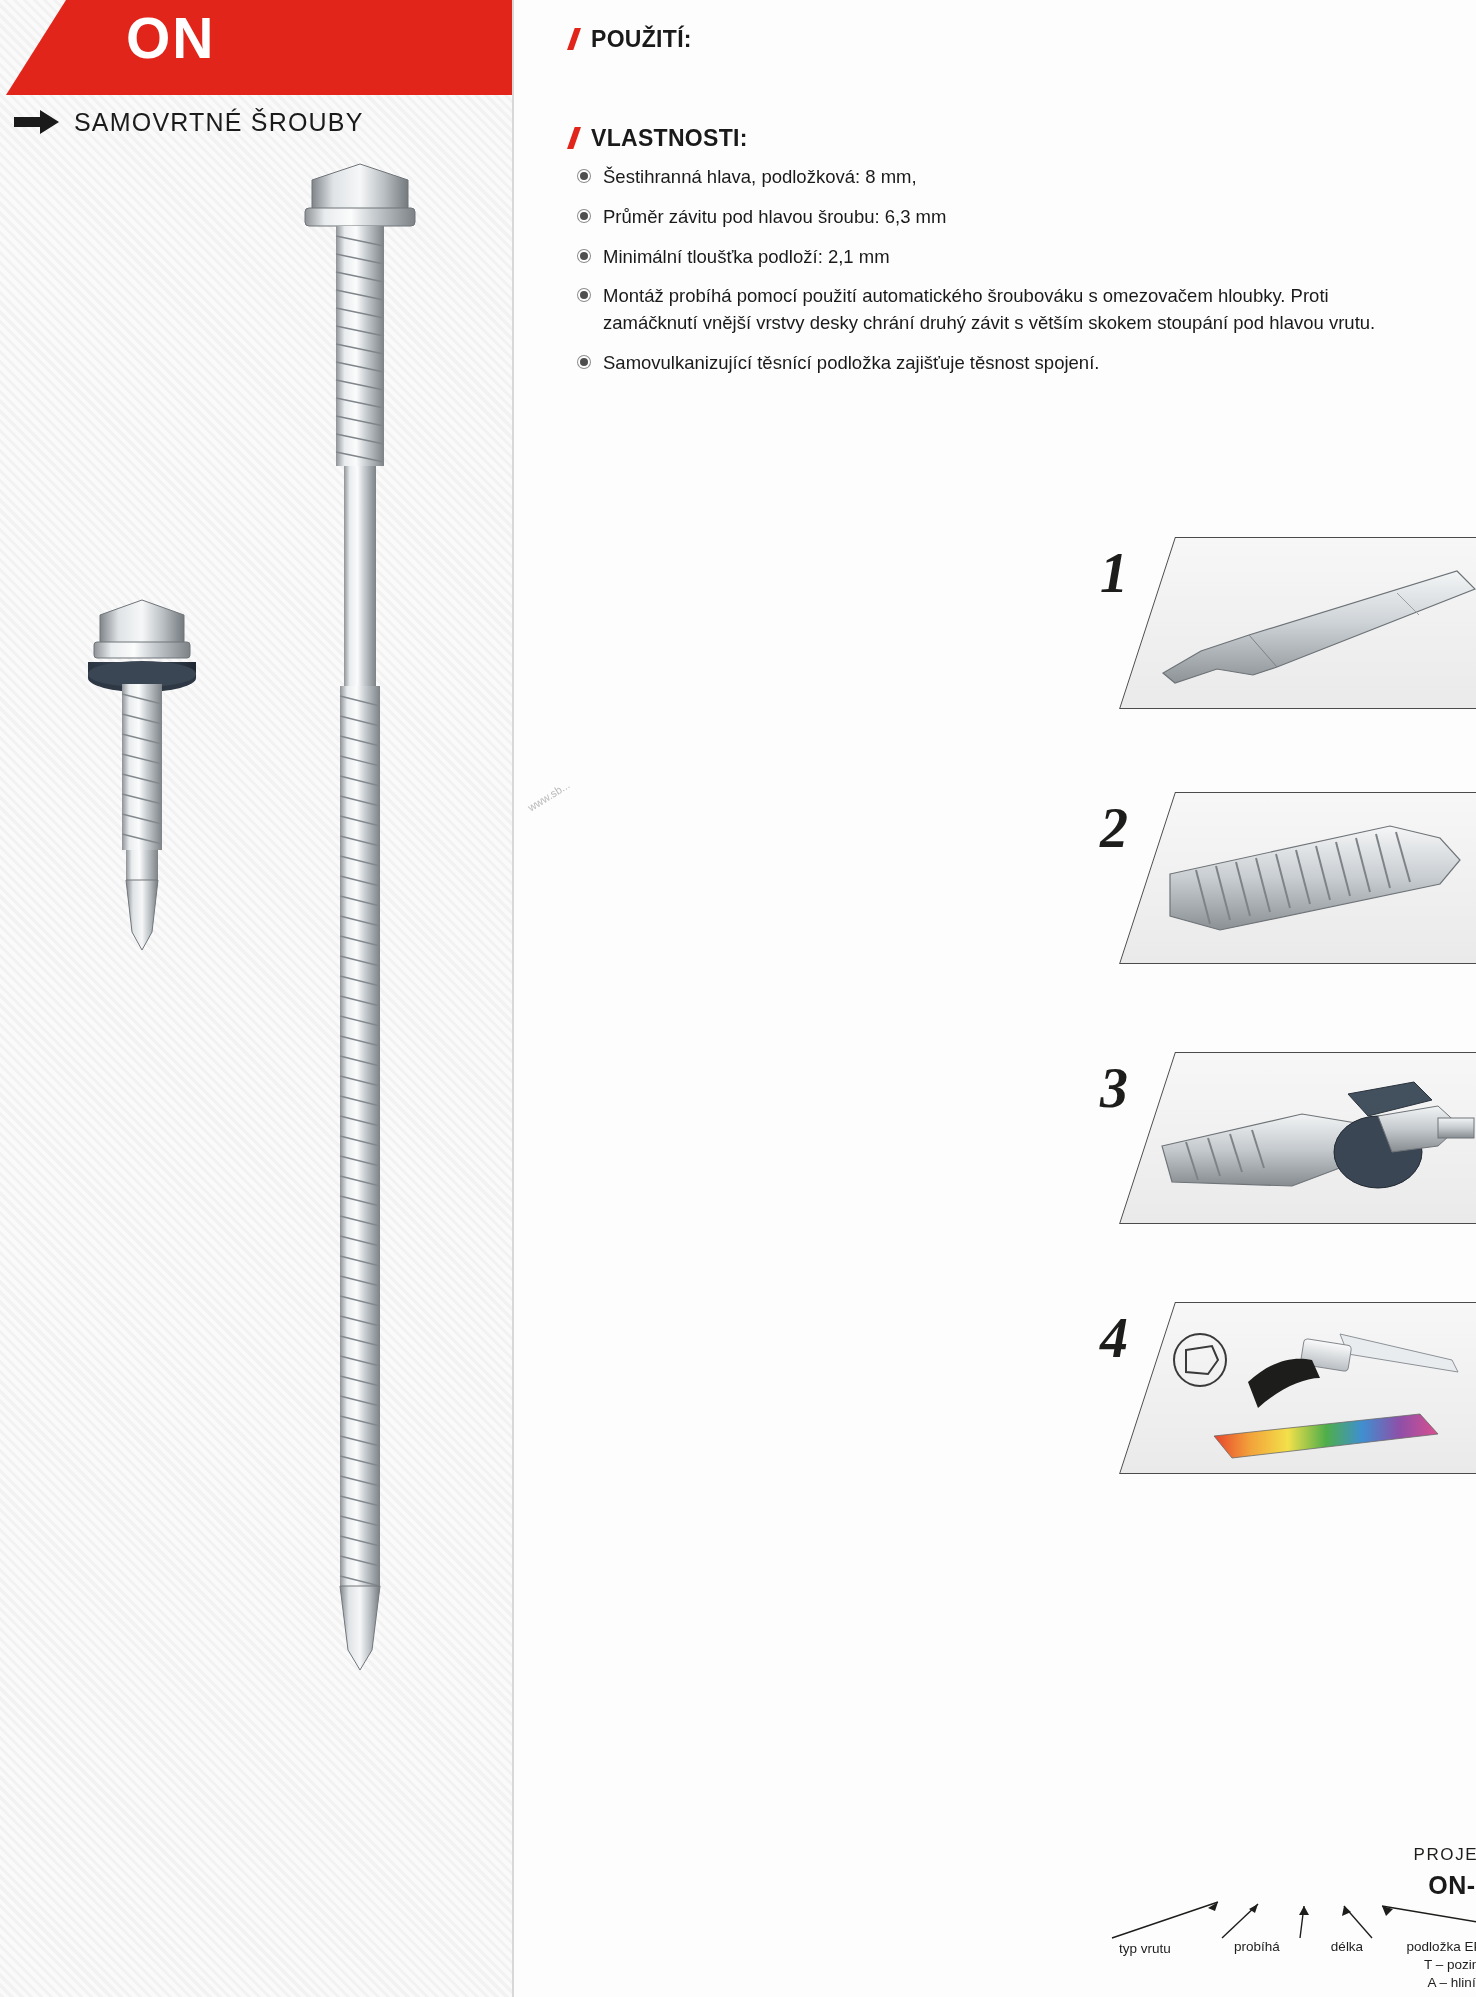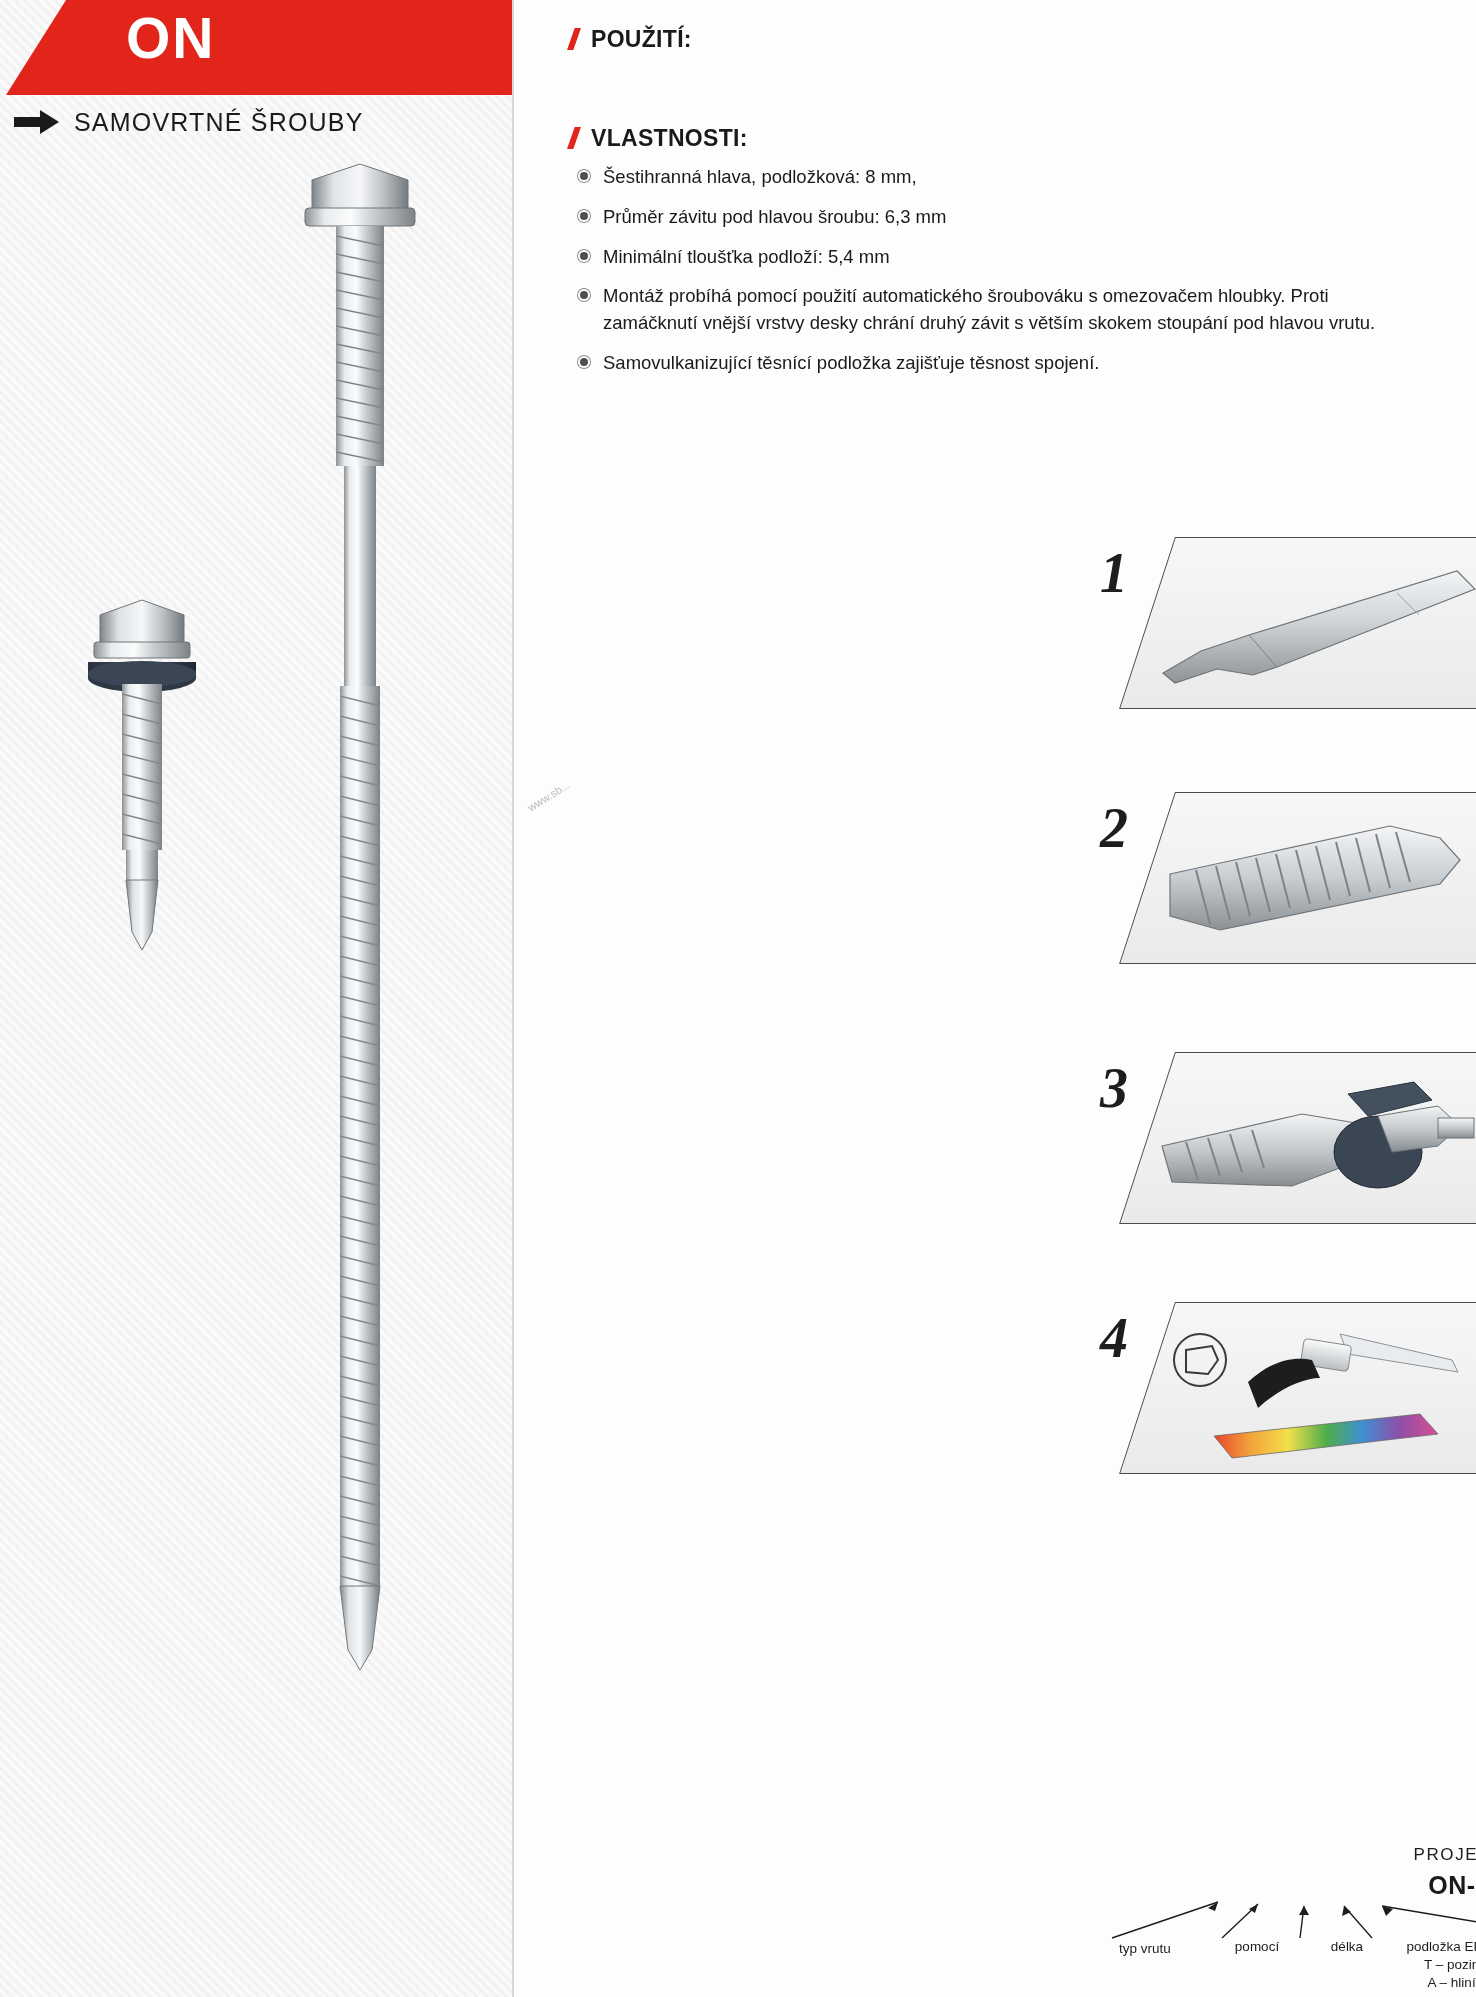--- a/index.html
+++ b/index.html
@@ -263,21 +263,21 @@
   </div>
 
   <div id="props-block">
     <div class="sec-head">
       <span class="slash"></span>
       <span>VLASTNOSTI:</span>
     </div>
     <ul class="bullets">
       <li>Šestihranná hlava, podložková: 8 mm,</li>
       <li>Průměr závitu pod hlavou šroubu: 6,3 mm</li>
-      <li>Minimální tloušťka podloží: 5,4 mm</li>
+      <li>Minimální tloušťka podloží: 2,1 mm</li>
       <li>Montáž probíhá pomocí použití automatického šroubováku s omezovačem hloubky. Proti zamáčknutí vnější vrstvy desky chrání druhý závit s větším skokem stoupání pod hlavou vrutu.</li>
       <li>Samovulkanizující těsnící podložka zajišťuje těsnost spojení.</li>
     </ul>
   </div>
 
   <div class="fig-row" style="top:535px;">
 
     <div class="fig">
       <div class="num">1</div>
       <div class="para"></div>
@@ -411,21 +411,21 @@
       <path d="M146 6 L136 12 L143 15 Z"></path>
       <path d="M186 8 L177 13 L183 17 Z"></path>
       <path d="M232 10 L227 19 L237 19 Z"></path>
       <path d="M272 10 L270 20 L279 16 Z"></path>
       <path d="M310 10 L314 20 L321 13 Z"></path>
     </g>
   </svg>
 
   <div id="legend">
     <div class="leg" style="left:28px;top:10px;width:110px;">typ vrutu</div>
-    <div class="leg" style="left:150px;top:8px;width:90px;">pomocí</div>
+    <div class="leg" style="left:150px;top:8px;width:90px;">probíhá</div>
     <div class="leg" style="left:245px;top:8px;width:80px;">délka</div>
     <div class="leg" style="left:318px;top:8px;width:150px;white-space:pre-line;">podložka EPDM
 T – pozink
 A – hliník
 T14, A14 – Ø14</div>
 
   </div>
 
 </div>
 

